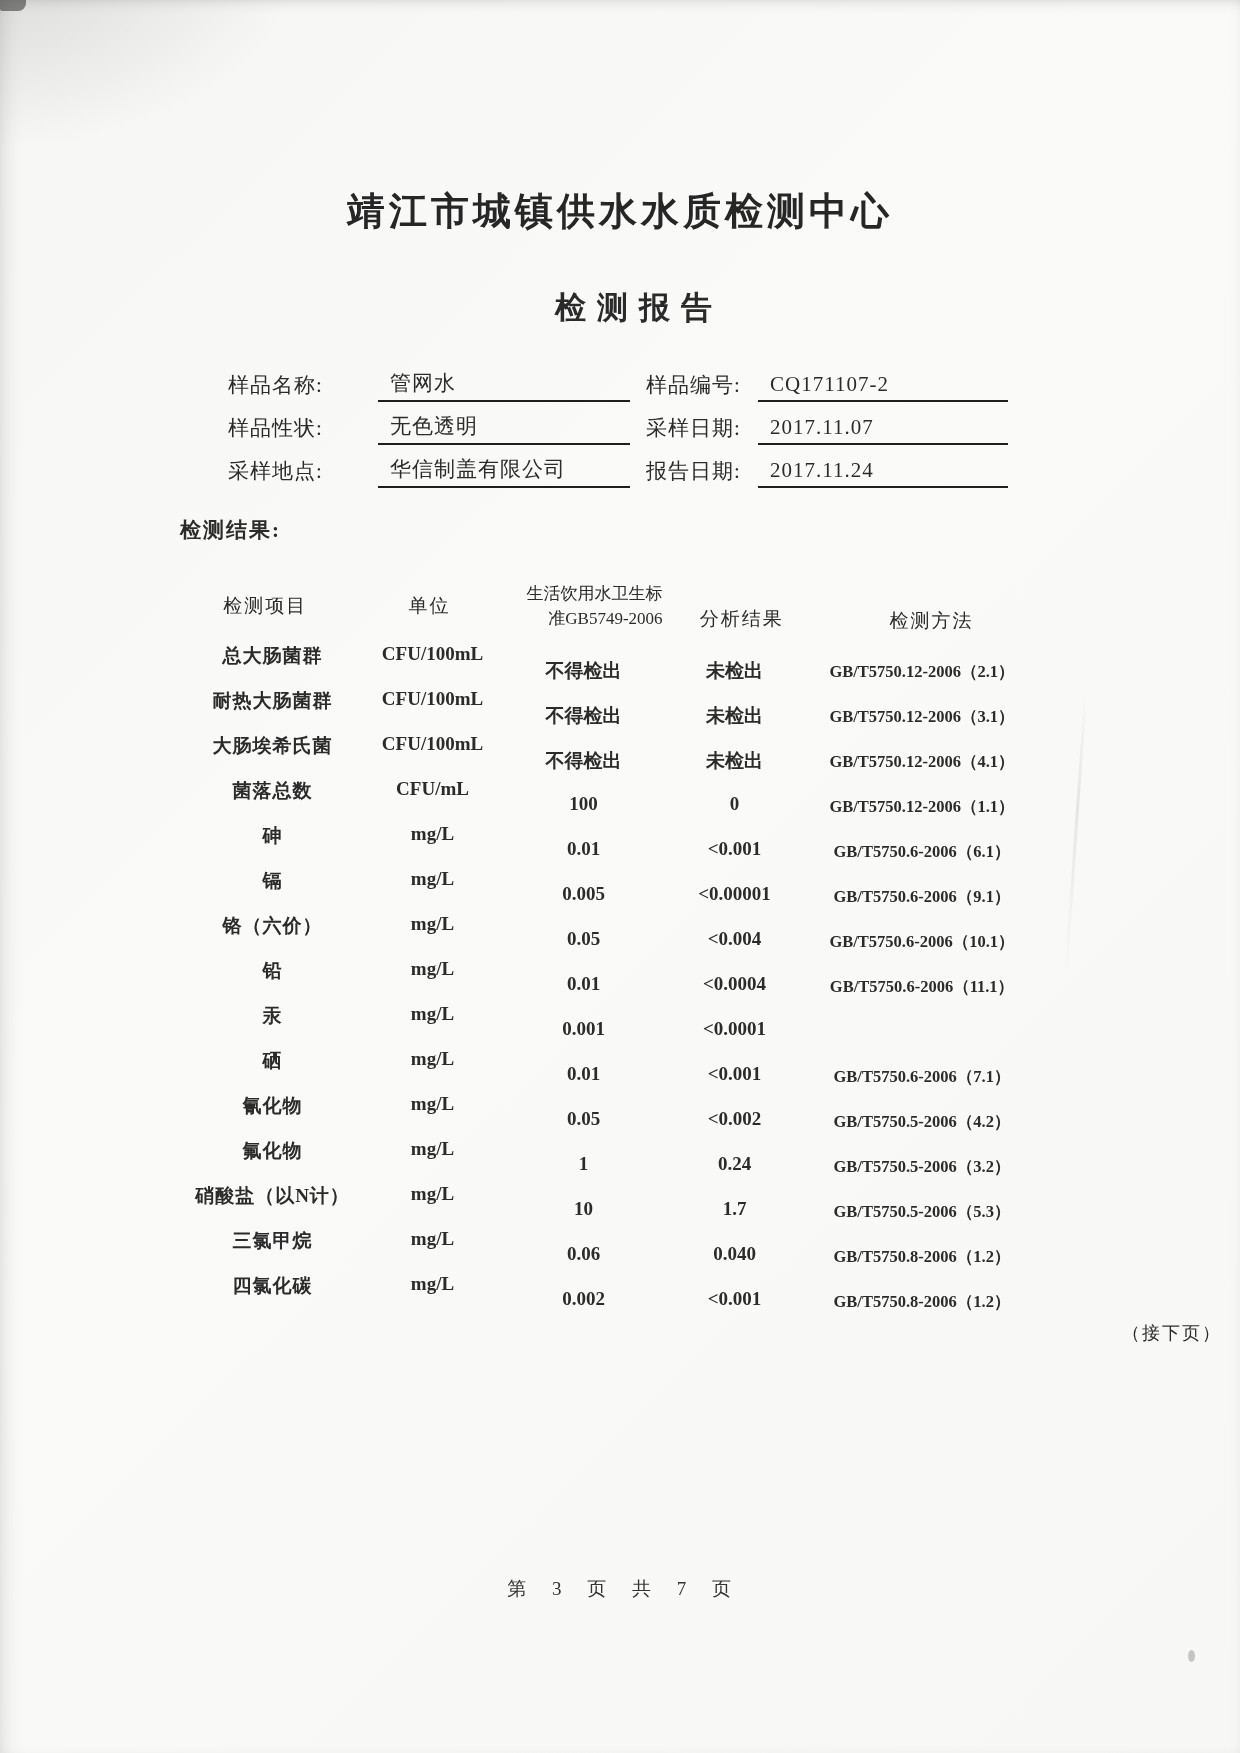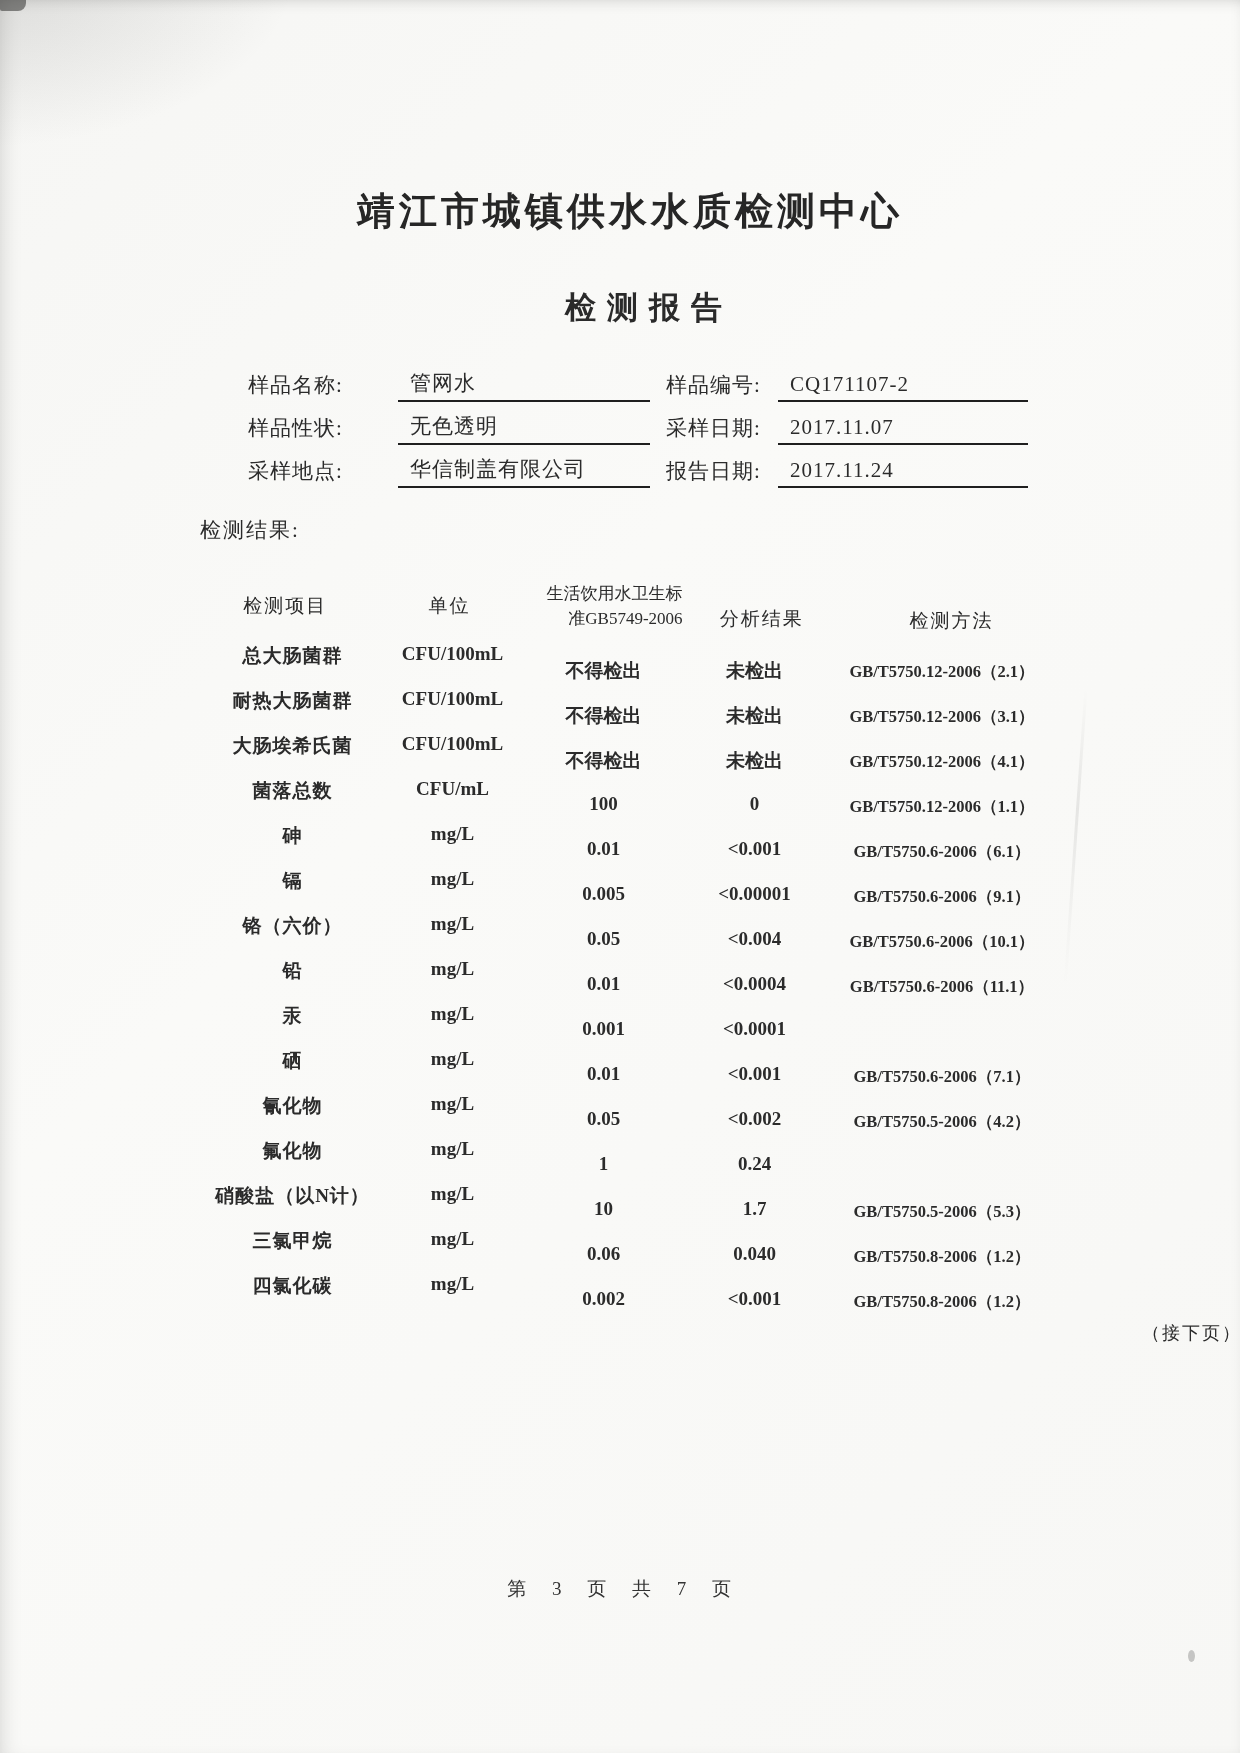--- a/index.html
+++ b/index.html
@@ -10,21 +10,20 @@
   }
   .page {
     position:relative;
     width:1240px; height:1753px;
     background:linear-gradient(135deg,#f6f6f4 0%,#fafaf8 40%,#f7f7f5 100%);
     color:#2b2b2b;
     overflow:hidden;
     box-shadow: inset 14px 0 22px -14px rgba(0,0,0,0.16),
                 inset 0 12px 16px -12px rgba(0,0,0,0.14),
                 inset -8px 0 16px -12px rgba(0,0,0,0.08);
-    padding-left: 20px;
   }
   
   .art-topleft {
     position:absolute; top:0; left:0; width:300px; height:150px;
     background:radial-gradient(ellipse at -10% -20%, rgba(100,100,98,0.20), transparent 70%);
     pointer-events:none;
   }
   .art-corner-mark {
     position:absolute; top:0; left:0; width:26px; height:11px;
     background:rgba(50,50,48,0.55); border-radius:0 0 8px 2px;
@@ -51,21 +50,21 @@
   .info-block { margin:30px 0 0 228px; width:790px; }
   .info-row { display:flex; align-items:flex-end; height:43px; }
   .info-label { width:150px; font-size:21px; letter-spacing:1px; padding-bottom:3px; }
   .info-value {
     width:252px; border-bottom:2px solid #1f1f1f;
     font-size:21px; padding:0 4px 3px 12px; letter-spacing:1px; white-space:nowrap;
   }
   .info-label.r { width:112px; margin-left:16px; }
   .info-value.r { width:250px; }
 
-  .results-label { margin:28px 0 12px 180px; font-size:21px; letter-spacing:2px; }
+  .results-label { margin:28px 0 12px 180px; font-size:21px; letter-spacing:2px;font-weight:bold; }
 
   .rtable { margin:36px 0 0 180px; width:862px; font-size:19px; }
   .t-head { display:flex; height:62px;gap:17px; }
   .t-row  { display:flex; height:45px;font-weight:bold; }
   .col-item { width:185px; text-align:center; }
   .col-unit { width:135px; text-align:center; }
   .col-std  { width:167px; text-align:center; }
   .col-res  { width:135px; text-align:center; }
   .col-met  { width:240px; text-align:center; white-space:nowrap; }
 
@@ -207,20 +206,21 @@
     <div class="col-unit">mg/L</div>
     <div class="col-std">0.05</div>
     <div class="col-res">&lt;0.002</div>
     <div class="col-met">GB/T5750.5-2006（4.2）</div>
   </div>
         <div class="t-row">
     <div class="col-item">氟化物</div>
     <div class="col-unit">mg/L</div>
     <div class="col-std">1</div>
     <div class="col-res">0.24</div>
+    <div class="col-met">GB/T5750.5-2006（3.2）</div>
   </div>
         <div class="t-row">
     <div class="col-item">硝酸盐（以N计）</div>
     <div class="col-unit">mg/L</div>
     <div class="col-std">10</div>
     <div class="col-res">1.7</div>
     <div class="col-met">GB/T5750.5-2006（5.3）</div>
   </div>
         <div class="t-row">
     <div class="col-item">三氯甲烷</div>

